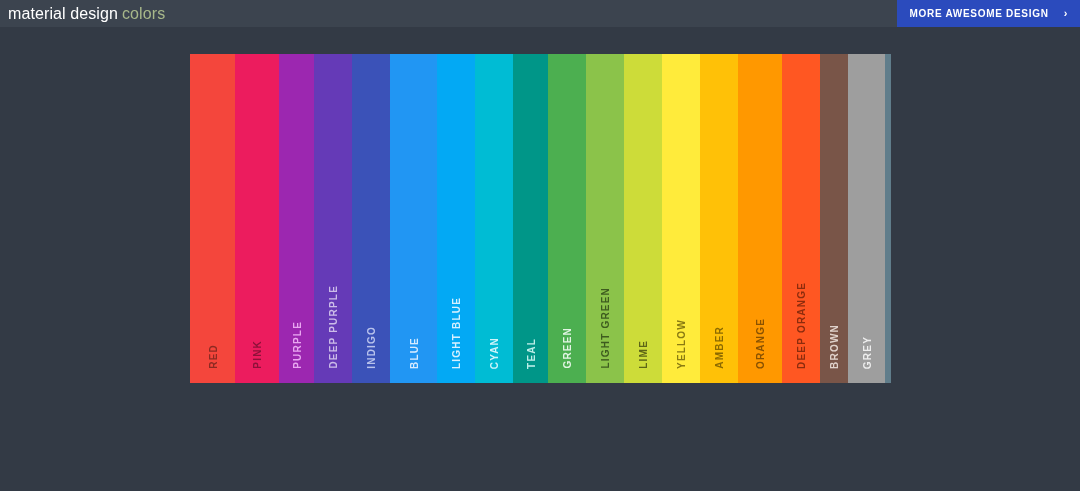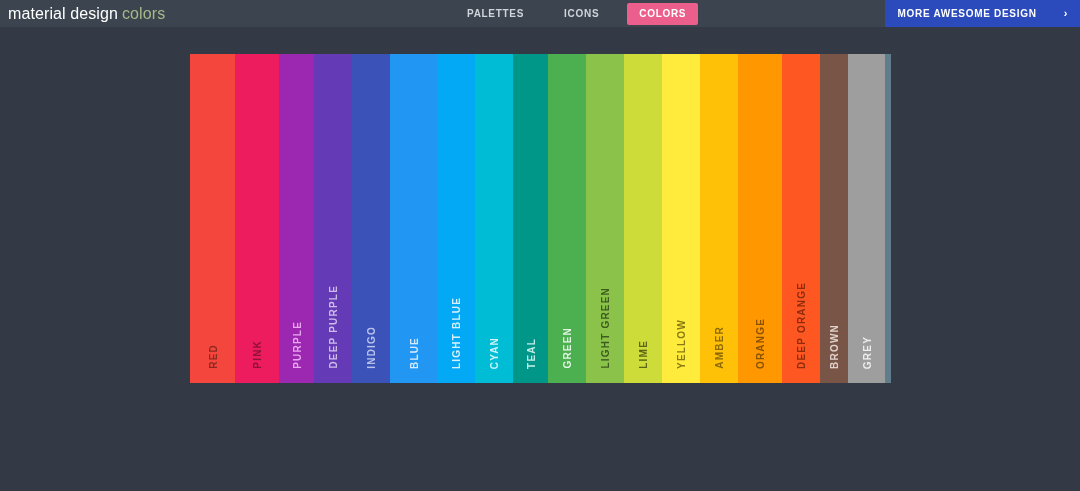--- a/index.html
+++ b/index.html
@@ -69,21 +69,21 @@
     right: 0px;
     top: 0px;
     height: 27px;
     background: #2b4bbd;
     color: #ffffff;
     font-size: 10px;
     font-weight: bold;
     letter-spacing: 0.7px;
     display: flex;
     align-items: center;
-    gap: 27px;
+    gap: 15px;
     padding: 0 12px 0 13px;
     cursor: pointer;
     white-space: nowrap;
   }
   .cta .chev { font-size: 11px; font-weight: bold; line-height: 1; }
 
   
   .stage {
     position: relative;
     width: 1080px;
@@ -124,27 +124,20 @@
 </style>
 </head>
 <body>
 
 <div class="header">
 
   <div class="logo">
     <span class="logo-a">material design</span><span class="logo-b">colors</span>
   </div>
 
-  <nav class="nav">
-    <div class="nav-item">PALETTES</div>
-    <div class="nav-spacer"></div>
-    <div class="nav-item">ICONS</div>
-    <div class="nav-spacer"></div>
-    <div class="nav-item active">COLORS</div>
-  </nav>
 
   <div class="cta">
     <span>MORE AWESOME DESIGN</span>
     <span class="chev">›</span>
   </div>
 </div>
 
 <div class="stage">
   <div class="palette" id="palette">
       <div class="swatch" style="width: 45px; background: rgb(244, 70, 60);">

